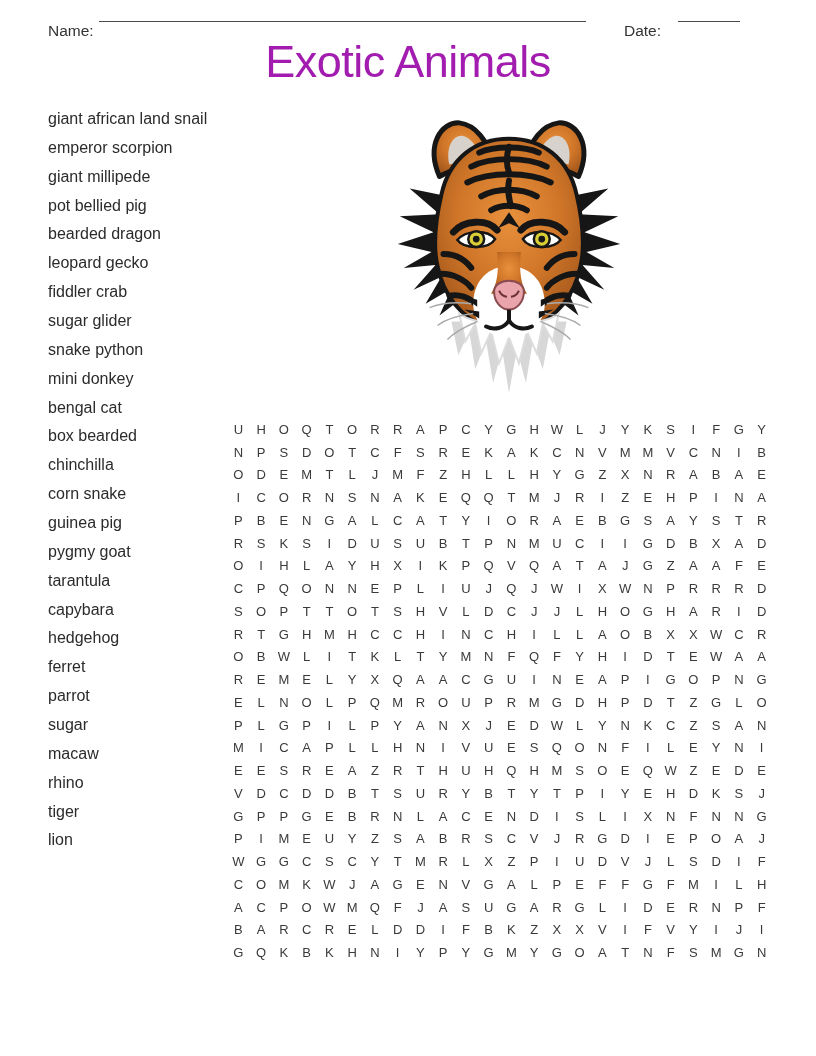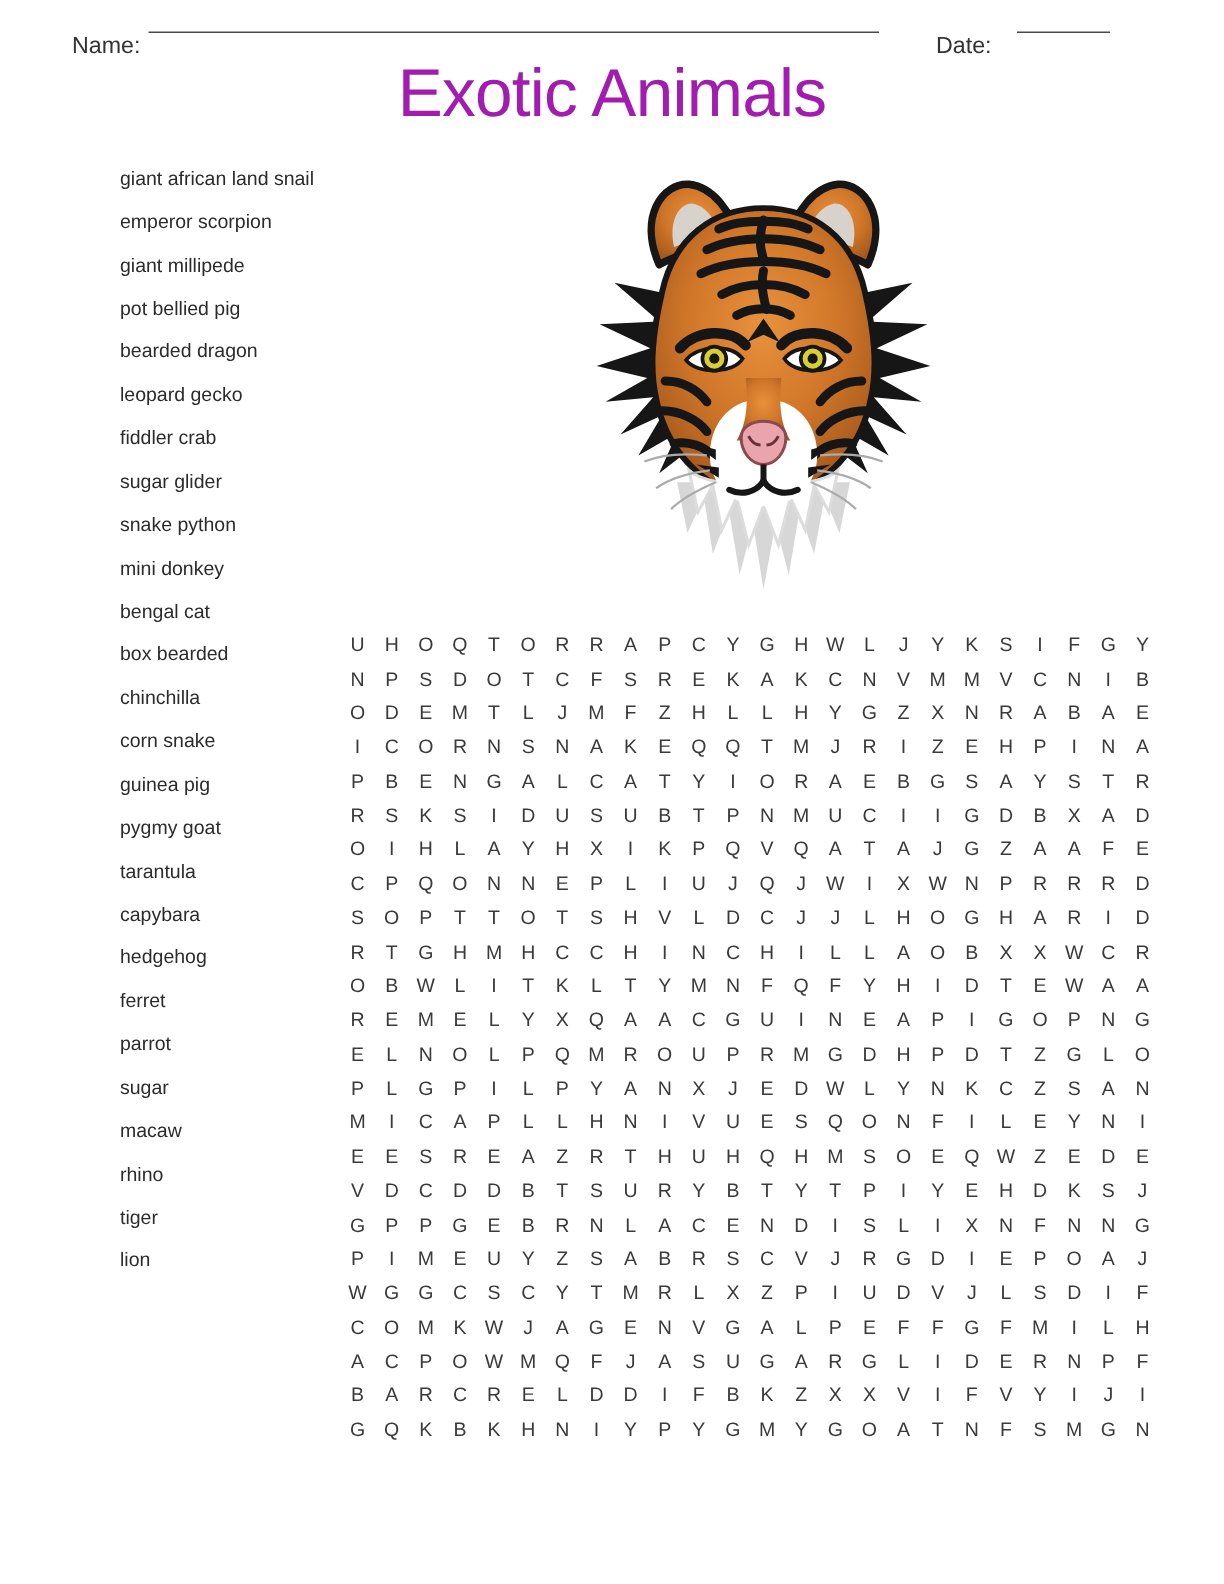--- a/index.html
+++ b/index.html
@@ -19,21 +19,21 @@
   #name-line { left: 99px; width: 487px; }
   #date-line { left: 678px; width: 62px; }
   
   #page-title {
     position: absolute; top: 36px; left: 0; width: 816px;
     text-align: center; font-size: 45px; letter-spacing: -0.5px;
     color: #a21caf; font-weight: 400;
   }
   
   #word-list { position: absolute; left: 48px; top: 105px; width: 180px; }
-  .word { height: 28.87px; line-height: 28.87px; font-size: 13px; color: #2b2b2b; white-space: nowrap; margin-left: 32px; }
+  .word { height: 28.87px; line-height: 28.87px; font-size: 16px; color: #2b2b2b; white-space: nowrap; }
   
   #tiger-wrap { position: absolute; left: 360px; top: 102px; width: 298px; height: 300px; }
   
   #word-grid {
     position: absolute; left: 227px; top: 418px;
     display: grid;
     grid-template-columns: repeat(24, 22.75px);
     grid-auto-rows: 22.75px;
   }
   .cell {

